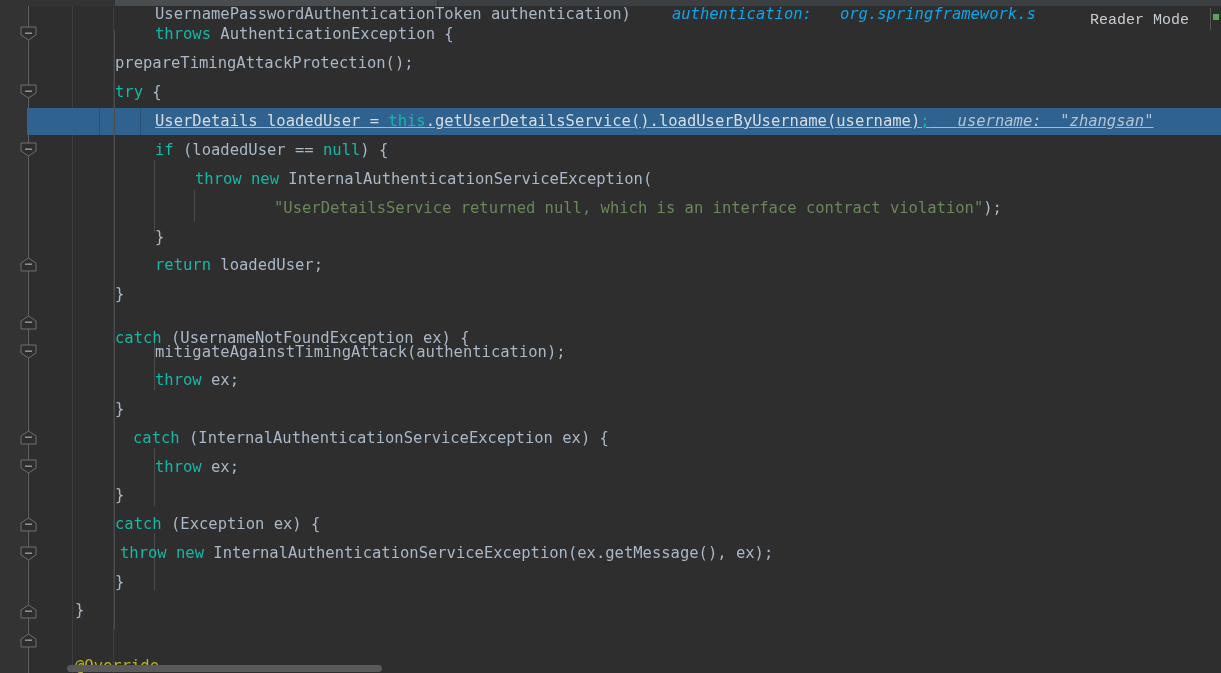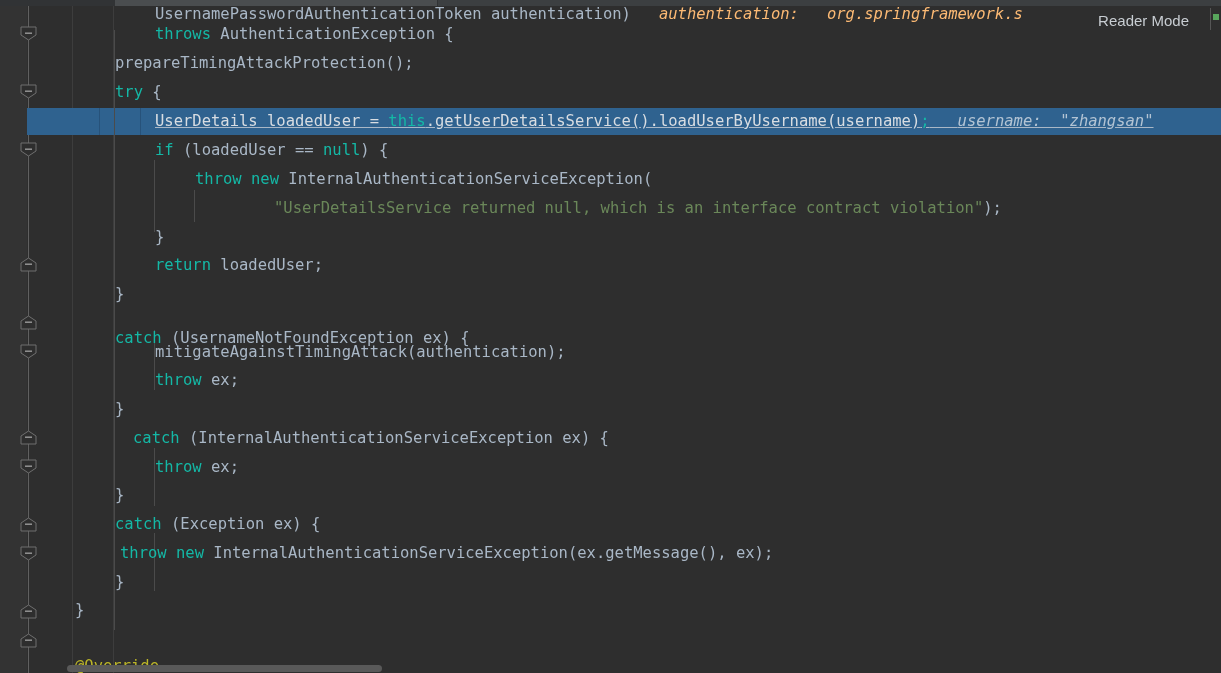--- a/index.html
+++ b/index.html
@@ -132,31 +132,31 @@
     width: 1px;
     background: #4b4b4b;
     z-index: 4;
   }
 
   
   .kw   { color: #14b8a6; }
   .id   { color: #a9b7c6; }
   .str  { color: #6a8759; }
   .ann  { color: #bbb529; }
-  .hint { color: #fdba74; font-style: italic; }
+  .hint { color: #0ea5e9; font-style: italic; margin-left: 13px; }
   .hint-on-sel { color: #b3c4d4; font-style: italic; }
   .sel-text { color: #d8dde2; }
 
   
   .reader-mode {
     position: absolute;
     right: 22px;
     top: 10px;
     z-index: 20;
-    font-family: Liberation Sans, sans-serif;
+    font-family: Liberation Mono, monospace;
     font-size: 15px;
     color: #c8cdd2;
     background: #2e2e2e;
     padding: 2px 10px 2px 14px;
   }
   .reader-sep {
     position: absolute;
     right: 10px;
     top: 8px;
     width: 1px;

